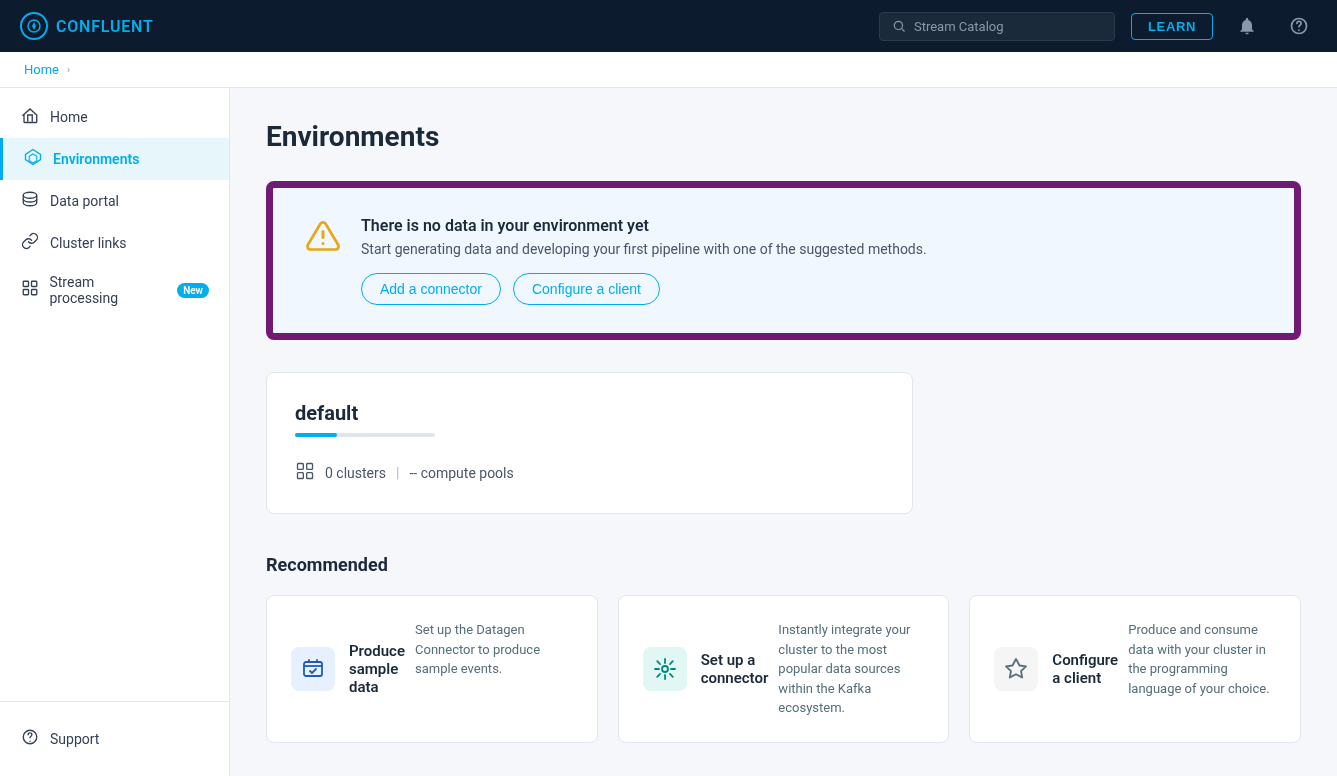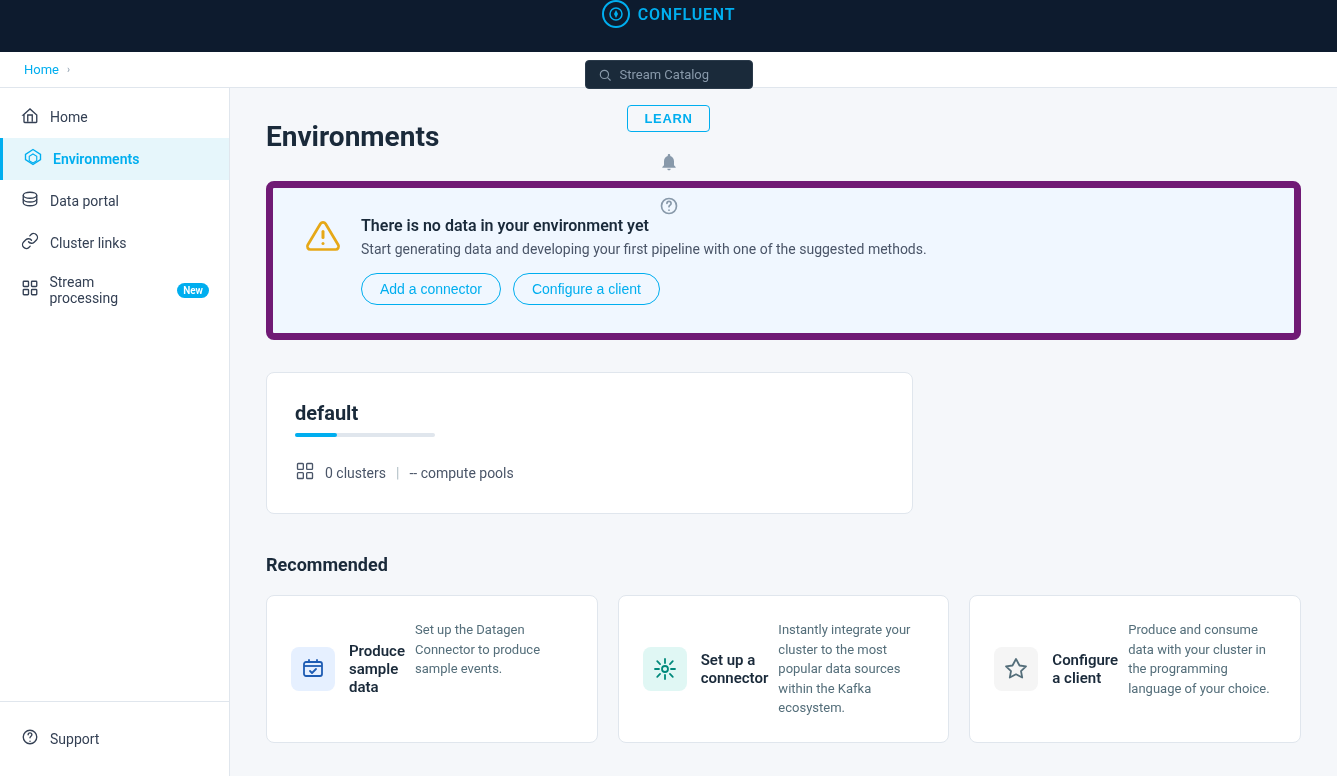--- a/index.html
+++ b/index.html
@@ -9,21 +9,20 @@
     .topnav {
       background: #0d1b2e;
       height: 52px;
       display: flex;
       align-items: center;
       padding: 0 20px;
       gap: 16px;
       position: fixed;
       top: 0; left: 0; right: 0;
       z-index: 100;
-      flex-direction: column;
     }
     .topnav-logo {
       display: flex;
       align-items: center;
       gap: 8px;
       color: #00aeef;
       font-weight: 600;
       font-size: 16px;
       letter-spacing: 0.05em;
     }
@@ -38,21 +37,21 @@
     .topnav-search {
       background: #1a2a3a;
       border: 1px solid #2a3a4a;
       border-radius: 4px;
       display: flex;
       align-items: center;
       gap: 8px;
       padding: 6px 12px;
       color: #8899aa;
       font-size: 13px;
-      width: 168px;
+      width: 236px;
       cursor: pointer;
     }
     .topnav-btn-learn {
       background: transparent;
       border: 1px solid #00aeef;
       color: #00aeef;
       padding: 5px 16px;
       border-radius: 4px;
       font-size: 13px;
       cursor: pointer;

